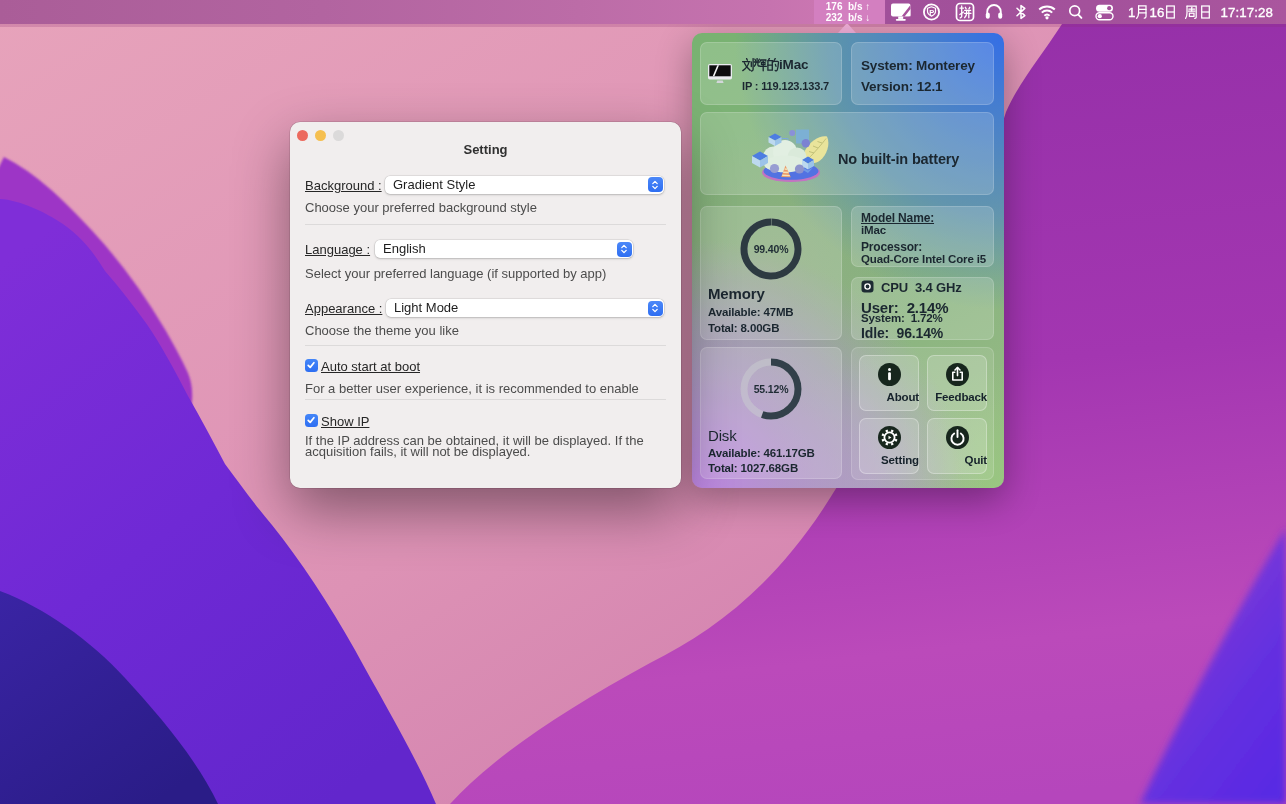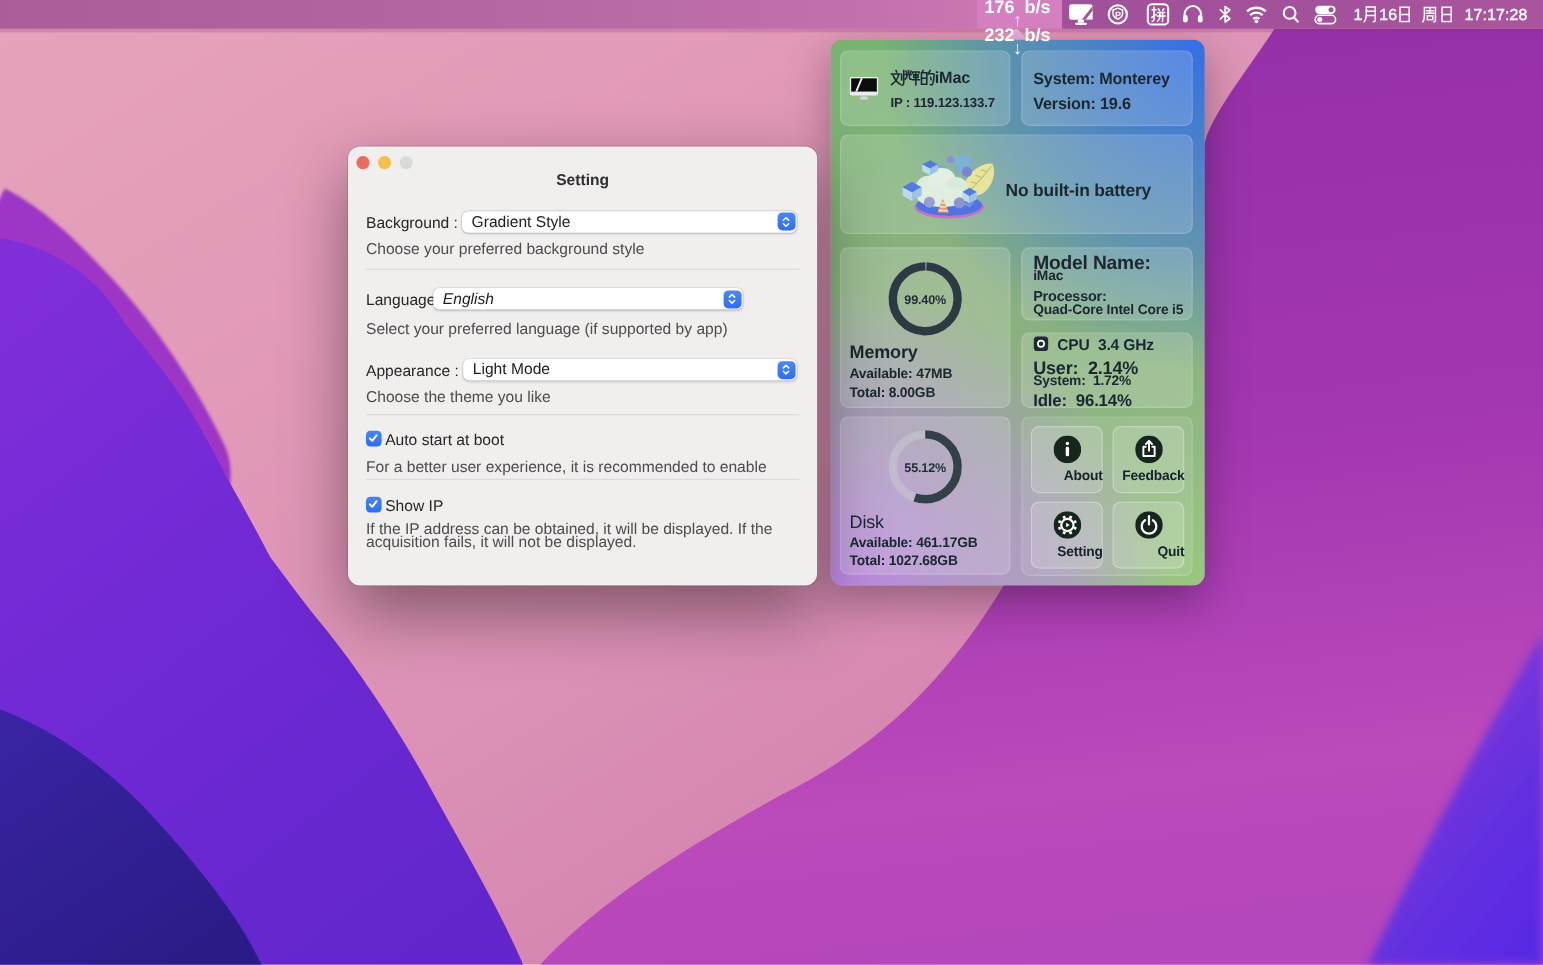--- a/index.html
+++ b/index.html
@@ -4,21 +4,21 @@
 <style>
   html,body{margin:0;padding:0;}
   body{width:1286px;height:804px;overflow:hidden;position:relative;
        font-family:"Liberation Sans",sans-serif;-webkit-font-smoothing:antialiased;}
   #wall{position:absolute;left:0;top:0;width:1286px;height:804px;}
   
   #menubar{position:absolute;left:0;top:0;width:1286px;height:24px;
     background:linear-gradient(90deg,#aa5d98 0%,#b264a0 25%,#bc6ca7 45%,#c673af 60%,#ca76b1 63.5%,
       #a1509a 69%,#a3519b 85%,#aa569e 100%);}
   #mbhl{position:absolute;left:814px;top:0;width:71px;height:24px;background:#d37fc0;}
-  .mbnet{position:absolute;top:0.5px;left:820px;width:56px;color:#fff;font-size:15px;font-weight:700;
+  .mbnet{position:absolute;top:0.5px;left:820px;width:56px;color:#fff;font-size:10px;font-weight:700;
     line-height:11.5px;text-align:center;letter-spacing:0;}
   #clock{position:absolute;top:0;right:13px;height:24px;display:flex;align-items:center;
     color:#fff;font-size:13.3px;font-weight:400;letter-spacing:0.1px;-webkit-text-stroke:0.35px #fff;}
   .mbi{position:absolute;top:0;height:24px;display:flex;align-items:center;justify-content:center;}
   
   #pop{position:absolute;left:692px;top:33px;width:312px;height:455px;border-radius:10px;
     box-shadow:0 12px 36px rgba(0,0,0,0.33);
     background:
       radial-gradient(135% 95% at 100% 0%, rgba(52,110,230,1) 0%, rgba(64,120,222,0.5) 42%, rgba(64,120,222,0) 64%),
       radial-gradient(140% 88% at 0% 100%, rgba(192,135,230,1) 0%, rgba(186,138,224,0.45) 42%, rgba(186,138,224,0) 62%),
@@ -32,21 +32,21 @@
   .card{position:absolute;background:rgba(255,255,255,0.17);border-radius:7px;
     box-shadow:inset 0 0 0 1px rgba(255,255,255,0.17);color:#1b2730;letter-spacing:-0.15px;}
   .btncard{position:absolute;background:rgba(255,255,255,0.16);border-radius:7px;
     box-shadow:inset 0 0 0 1px rgba(255,255,255,0.30);text-align:right;color:#16222b;}
   
   #win{position:absolute;left:290px;top:122px;width:391px;height:366px;border-radius:10px;
     background:#f1eeee;box-shadow:0 22px 55px rgba(0,0,0,0.42),0 0 0 0.5px rgba(0,0,0,0.18);}
   .tl{position:absolute;top:130px;width:11px;height:11px;border-radius:50%;}
   #wtitle{position:absolute;left:290px;top:142px;width:391px;text-align:center;
     font-size:13px;font-weight:700;color:#303030;}
-  .lbl{position:absolute;font-size:13px;color:#262626;}
+  .lbl{position:absolute;font-size:13px;color:#262626;text-decoration:underline;}
   .cap{position:absolute;font-size:13px;color:#4c4c4c;}
   .divl{position:absolute;height:1px;background:#dcdada;width:361px;left:305px;}
   .dd{position:absolute;height:18px;background:#fff;border-radius:5px;
     box-shadow:0 0 0 0.5px rgba(0,0,0,0.13),0 1px 2.5px rgba(0,0,0,0.18);
     font-size:13px;color:#1d1d1d;line-height:18px;padding-left:8px;box-sizing:border-box;}
   .step{position:absolute;right:1.5px;top:1.5px;width:15px;height:15px;border-radius:4px;
     background:linear-gradient(180deg,#4c88f8,#2e6ef2);display:flex;align-items:center;justify-content:center;}
   .cb{position:absolute;width:12.5px;height:12.5px;border-radius:3.5px;
     background:linear-gradient(180deg,#4486f8,#2d6ef2);display:flex;align-items:center;justify-content:center;}
 </style>
@@ -134,21 +134,21 @@
         <path d="M31.8 3.4 H35.6 C36.3 3.4 36.5 3.9 36.45 4.6 C36.3 7.4 35.9 10.2 35.2 12.0 C34.8 12.9 34.0 13.0 33.2 12.4"></path>
         <path d="M33.4 6.4 L34.0 8.4"></path>
       </g>
     </svg>
     <div style="position:absolute;left:79px;top:15px;font-size:13.5px;font-weight:700;">iMac</div>
     <div style="position:absolute;left:42px;top:37.5px;font-size:11px;font-weight:700;">IP : 119.123.133.7</div>
   </div>
 
   <div class="card" style="left:159px;top:9px;width:143px;height:63px;text-align:right;">
     <div style="position:absolute;left:10px;top:15.5px;font-size:13.5px;font-weight:700;">System: Monterey</div>
-    <div style="position:absolute;left:10px;top:36.5px;font-size:13.5px;font-weight:700;">Version: 19.6</div>
+    <div style="position:absolute;left:10px;top:36.5px;font-size:13.5px;font-weight:700;">Version: 12.1</div>
   </div>
 
   <div class="card" style="left:8px;top:79px;width:294px;height:83px;">
     <svg style="position:absolute;left:52px;top:17px;" width="80" height="56" viewBox="0 0 80 56">
       <ellipse cx="39" cy="43.5" rx="29" ry="9.5" fill="#c273c2"></ellipse>
       <ellipse cx="39" cy="42" rx="27.5" ry="8.8" fill="#5272e2"></ellipse>
       <path d="M52.7 22 C58 12 68 6 75 7.5 C78.5 15 75 26 68 31.5 C62 36 55 34 52.7 30 Z" fill="#e9e49b"></path>
       <path d="M56 30 C62 24 70 15 74 9.5 M62 24 L57 22.5 M66 19 L61 17 M70 14 L65.5 12.5" stroke="#bcbc74" stroke-width="0.9" fill="none"></path>
       <rect x="44" y="0.5" width="13" height="14" fill="#7cb0d4"></rect>
       <circle cx="40.2" cy="3.9" r="3" fill="#8a90d8"></circle>
@@ -184,21 +184,21 @@
       <circle cx="34" cy="34" r="27" fill="none" stroke="#c9ced0" stroke-opacity="0.45" stroke-width="7"></circle>
       <circle cx="34" cy="34" r="27" fill="none" stroke="#2d3a41" stroke-width="7" stroke-dasharray="168.6 169.65" transform="rotate(-88 34 34)" stroke-linecap="butt"></circle>
       <text x="34" y="38" text-anchor="middle" font-size="10.5" font-weight="700" fill="#1f2c35">99.40%</text>
     </svg>
     <div style="position:absolute;left:8px;top:79px;font-size:15px;font-weight:700;">Memory</div>
     <div style="position:absolute;left:8px;top:99.5px;font-size:11.5px;font-weight:700;">Available: 47MB</div>
     <div style="position:absolute;left:8px;top:115.5px;font-size:11.5px;font-weight:700;">Total: 8.00GB</div>
   </div>
 
   <div class="card" style="left:159px;top:173px;width:143px;height:61px;">
-    <div style="position:absolute;left:10px;top:5px;font-size:16px;font-weight:700;">Model Name:</div>
+    <div style="position:absolute;left:10px;top:5px;font-size:12px;font-weight:700;text-decoration:underline;">Model Name:</div>
     <div style="position:absolute;left:10px;top:18.2px;font-size:11.5px;font-weight:700;">iMac</div>
     <div style="position:absolute;left:10px;top:33.5px;font-size:12px;font-weight:700;">Processor:</div>
     <div style="position:absolute;left:10px;top:46.5px;font-size:11.5px;font-weight:700;">Quad-Core Intel Core i5</div>
   </div>
 
   <div class="card" style="left:159px;top:244px;width:143px;height:63px;">
     <svg style="position:absolute;left:10px;top:3px;" width="13" height="13" viewBox="0 0 13 13">
       <rect x="0.5" y="0.5" width="12" height="12" rx="3" fill="#1d2b33"></rect>
       <circle cx="6.5" cy="6.5" r="2.6" fill="none" stroke="#fff" stroke-width="1.4"></circle>
     </svg>
@@ -360,21 +360,21 @@
       <svg width="8" height="10" viewBox="0 0 8 10">
         <path d="M1.8 3.6 L4 1.4 L6.2 3.6" fill="none" stroke="#fff" stroke-width="1.3" stroke-linecap="round" stroke-linejoin="round"></path>
         <path d="M1.8 6.4 L4 8.6 L6.2 6.4" fill="none" stroke="#fff" stroke-width="1.3" stroke-linecap="round" stroke-linejoin="round"></path>
       </svg>
     </div>
 </div>
 <div class="cap" style="left:305px;top:200px;">Choose your preferred background style</div>
 <div class="divl" style="top:223.7px;"></div>
 
 <div class="lbl" style="left:305px;top:242.3px;">Language :</div>
-<div class="dd" style="left:361px;top:240.3px;width:258px;font-style:italic;">English
+<div class="dd" style="left:375px;top:240.3px;width:258px;">English
   <div class="step">
       <svg width="8" height="10" viewBox="0 0 8 10">
         <path d="M1.8 3.6 L4 1.4 L6.2 3.6" fill="none" stroke="#fff" stroke-width="1.3" stroke-linecap="round" stroke-linejoin="round"></path>
         <path d="M1.8 6.4 L4 8.6 L6.2 6.4" fill="none" stroke="#fff" stroke-width="1.3" stroke-linecap="round" stroke-linejoin="round"></path>
       </svg>
     </div>
 </div>
 <div class="cap" style="left:305px;top:266px;">Select your preferred language (if supported by app)</div>
 
 <div class="lbl" style="left:305px;top:301.4px;">Appearance :</div>

